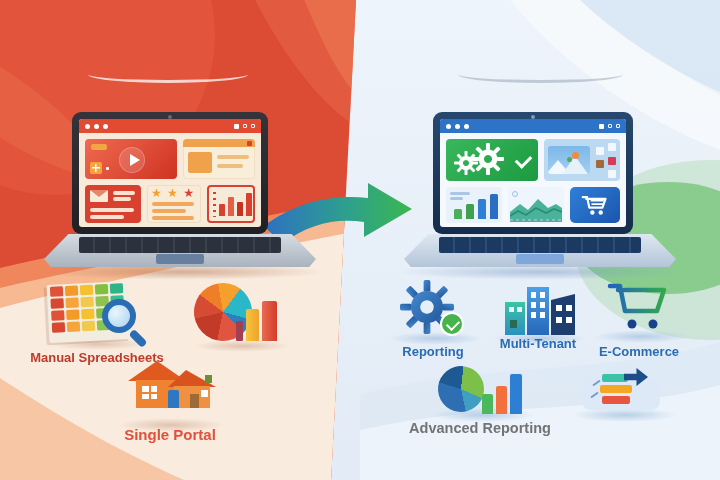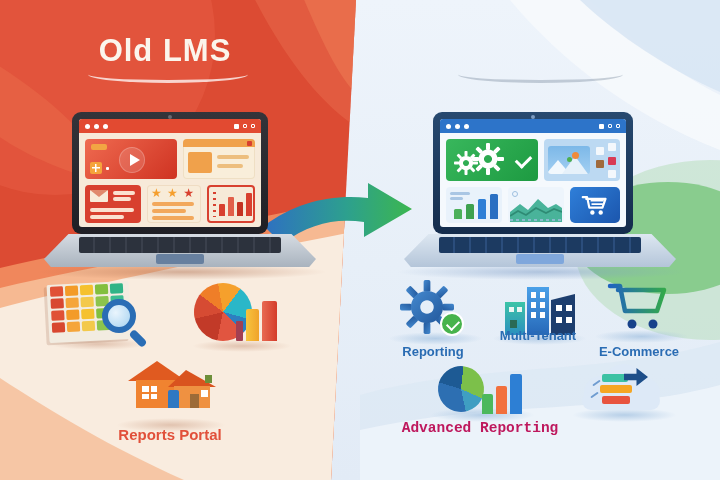--- a/index.html
+++ b/index.html
@@ -110,21 +110,21 @@
   .lsh-new{left:396px;top:264px;width:292px;height:16px;
     background:radial-gradient(ellipse at center,rgba(130,160,200,.55) 0%,rgba(130,160,200,0) 70%);}
 
   
   .feature-label{font-weight:bold;text-align:center;transform:translateX(-50%);
                  white-space:nowrap;z-index:6;}
   .lbl-dark{color:#bd3b2a;font-size:13px;}
   .lbl-orange{color:#ea6e4e;font-size:13px;}
   .lbl-red{color:#e1503a;font-size:15px;}
   .lbl-blue-s{color:#2a6cb3;font-size:13px;}
-  .lbl-blue-m{color:#be185d;font-size:14.5px;font-family:Liberation Mono, monospace;}
+  .lbl-blue-m{color:#737373;font-size:14.5px;}
   .icon-shadow{border-radius:50%;z-index:4;}
   .ish-tan{background:radial-gradient(ellipse at center,rgba(170,100,65,.3) 0%,rgba(170,100,65,0) 70%);}
   .ish-blue{background:radial-gradient(ellipse at center,rgba(165,195,225,.75) 0%,rgba(165,195,225,0) 70%);}
   .feat{z-index:5;}
 
   
   .sheet{left:2px;top:2px;width:82px;height:58px;background:#f2ece1;border-radius:2px;
          transform:rotate(-3deg);box-shadow:-3px 2px 0 rgba(140,80,50,.18);}
   .grid{left:5px;top:4px;display:grid;grid-template-columns:repeat(5,13px);
         grid-auto-rows:10px;gap:2px;transform:rotate(-3deg);}
@@ -215,21 +215,20 @@
       <path d="M250,-10 C290,70 330,112 362,130 L362,-10 Z" fill="#e8694a" opacity="0.55"></path>
       <path d="M300,-10 C325,50 345,88 362,98 L362,-10 Z" fill="#ef7f55" opacity="0.5"></path>
       <path d="M-10,60 C45,95 95,135 115,185 C60,172 15,150 -10,130 Z" fill="#ea6f4c" opacity="0.45"></path>
       <path d="M0,268 C90,246 220,228 362,196 L362,480 L0,480 Z" fill="#f0875c"></path>
       <path d="M0,288 C90,266 220,246 362,214 L362,480 L0,480 Z" fill="#f6b992"></path>
       <path d="M0,308 C90,284 220,258 362,230 L362,480 L0,480 Z" fill="#f9ecdf"></path>
       <path d="M0,480 L0,378 C52,412 112,448 184,480 Z" fill="#f6c09b" opacity="0.85"></path>
     </svg>
   </div>
 
-  <div class="abs title title-old">Old LMS</div>
   <div class="abs underline-arc arc-old"></div>
   <div class="abs underline-arc arc-new"></div>
 
   <svg class="abs" style="left:262px;top:168px;z-index:7" width="154" height="80" viewBox="0 0 154 80">
     <defs>
       <linearGradient id="arrowgrad" x1="0" y1="0" x2="154" y2="0" gradientUnits="userSpaceOnUse">
         <stop offset="0" stop-color="#2e6fc3"></stop>
         <stop offset="0.55" stop-color="#2da08e"></stop>
         <stop offset="1" stop-color="#3db84b"></stop>
       </linearGradient>
@@ -384,20 +383,21 @@
         <div class="cell" style="background:#2fb487"></div>
       <div class="cell" style="background:#d84730"></div>
         <div class="cell" style="background:#f5a53a"></div>
         <div class="cell" style="background:#f3c94b"></div>
         <div class="cell" style="background:#8cc44d"></div>
         <div class="cell" style="background:#3bbd92"></div>
     </div>
     <div class="abs mag-handle"></div>
     <div class="abs mag-ring"></div>
   </div>
+  <div class="abs feature-label lbl-dark" style="left:97px;top:350px">Manual Spreadsheets</div>
 
   <div class="abs icon-shadow ish-tan" style="left:192px;top:340px;width:100px;height:12px"></div>
   <div class="abs feat" style="left:192px;top:283px;width:100px;height:64px">
     <div class="abs o-pie"></div>
     <div class="abs o-minibar"></div>
     <div class="abs o-bar1"></div>
     <div class="abs o-bar2"></div>
   </div>
 
   <div class="abs icon-shadow ish-tan" style="left:116px;top:418px;width:110px;height:14px"></div>
@@ -405,21 +405,21 @@
     <div class="abs h-roofL"></div>
     <div class="abs h-bodyL"></div>
     <div class="abs h-roofR"></div>
     <div class="abs h-bodyR"></div>
     <div class="abs h-chimney"></div>
     <div class="abs h-win"></div>
     <div class="abs h-door"></div>
     <div class="abs h-door2"></div>
     <div class="abs h-win2"></div>
   </div>
-  <div class="abs feature-label lbl-red" style="left:170px;top:426px">Reports Portal</div>
+  <div class="abs feature-label lbl-red" style="left:170px;top:426px">Single Portal</div>
 
   <div class="abs icon-shadow ish-blue" style="left:388px;top:332px;width:95px;height:13px"></div>
   <div class="abs feat" style="left:400px;top:280px;width:70px;height:62px">
     <svg class="abs" style="left:0;top:0" width="54" height="54" viewBox="0 0 64 64">
       <defs>
         <linearGradient id="bluegear" x1="0" y1="0" x2="1" y2="1">
           <stop offset="0" stop-color="#4489cf"></stop>
             <stop offset="1" stop-color="#22589c"></stop>
         </linearGradient>
       </defs>
@@ -455,21 +455,21 @@
         <rect x="38" y="22" width="5" height="6" fill="#ffffff"></rect>
       <rect x="29" y="32" width="5" height="6" fill="#ffffff"></rect>
         <rect x="38" y="32" width="5" height="6" fill="#ffffff"></rect>
       <path d="M49,55 V20 L73,14 V55 Z" fill="#1d3e6e"></path>
       <rect x="54" y="25" width="6" height="6" fill="#ffffff"></rect>
         <rect x="64" y="25" width="6" height="6" fill="#ffffff"></rect>
       <rect x="54" y="37" width="6" height="6" fill="#ffffff"></rect>
         <rect x="64" y="37" width="6" height="6" fill="#ffffff"></rect>
     </svg>
   </div>
-  <div class="abs feature-label lbl-blue-s" style="left:538px;top:328px">Multi-Tenant</div>
+  <div class="abs feature-label lbl-blue-s" style="left:538px;top:336px">Multi-Tenant</div>
 
   <div class="abs icon-shadow ish-blue" style="left:594px;top:330px;width:95px;height:13px"></div>
   <div class="abs feat" style="left:606px;top:280px;width:66px;height:56px">
     <svg width="64" height="52" viewBox="0 0 64 52">
       <defs>
         <linearGradient id="cartg" x1="0" y1="0" x2="1" y2="0">
           <stop offset="0" stop-color="#1f63c0"></stop>
             <stop offset="1" stop-color="#33a84c"></stop>
         </linearGradient>
       </defs>

